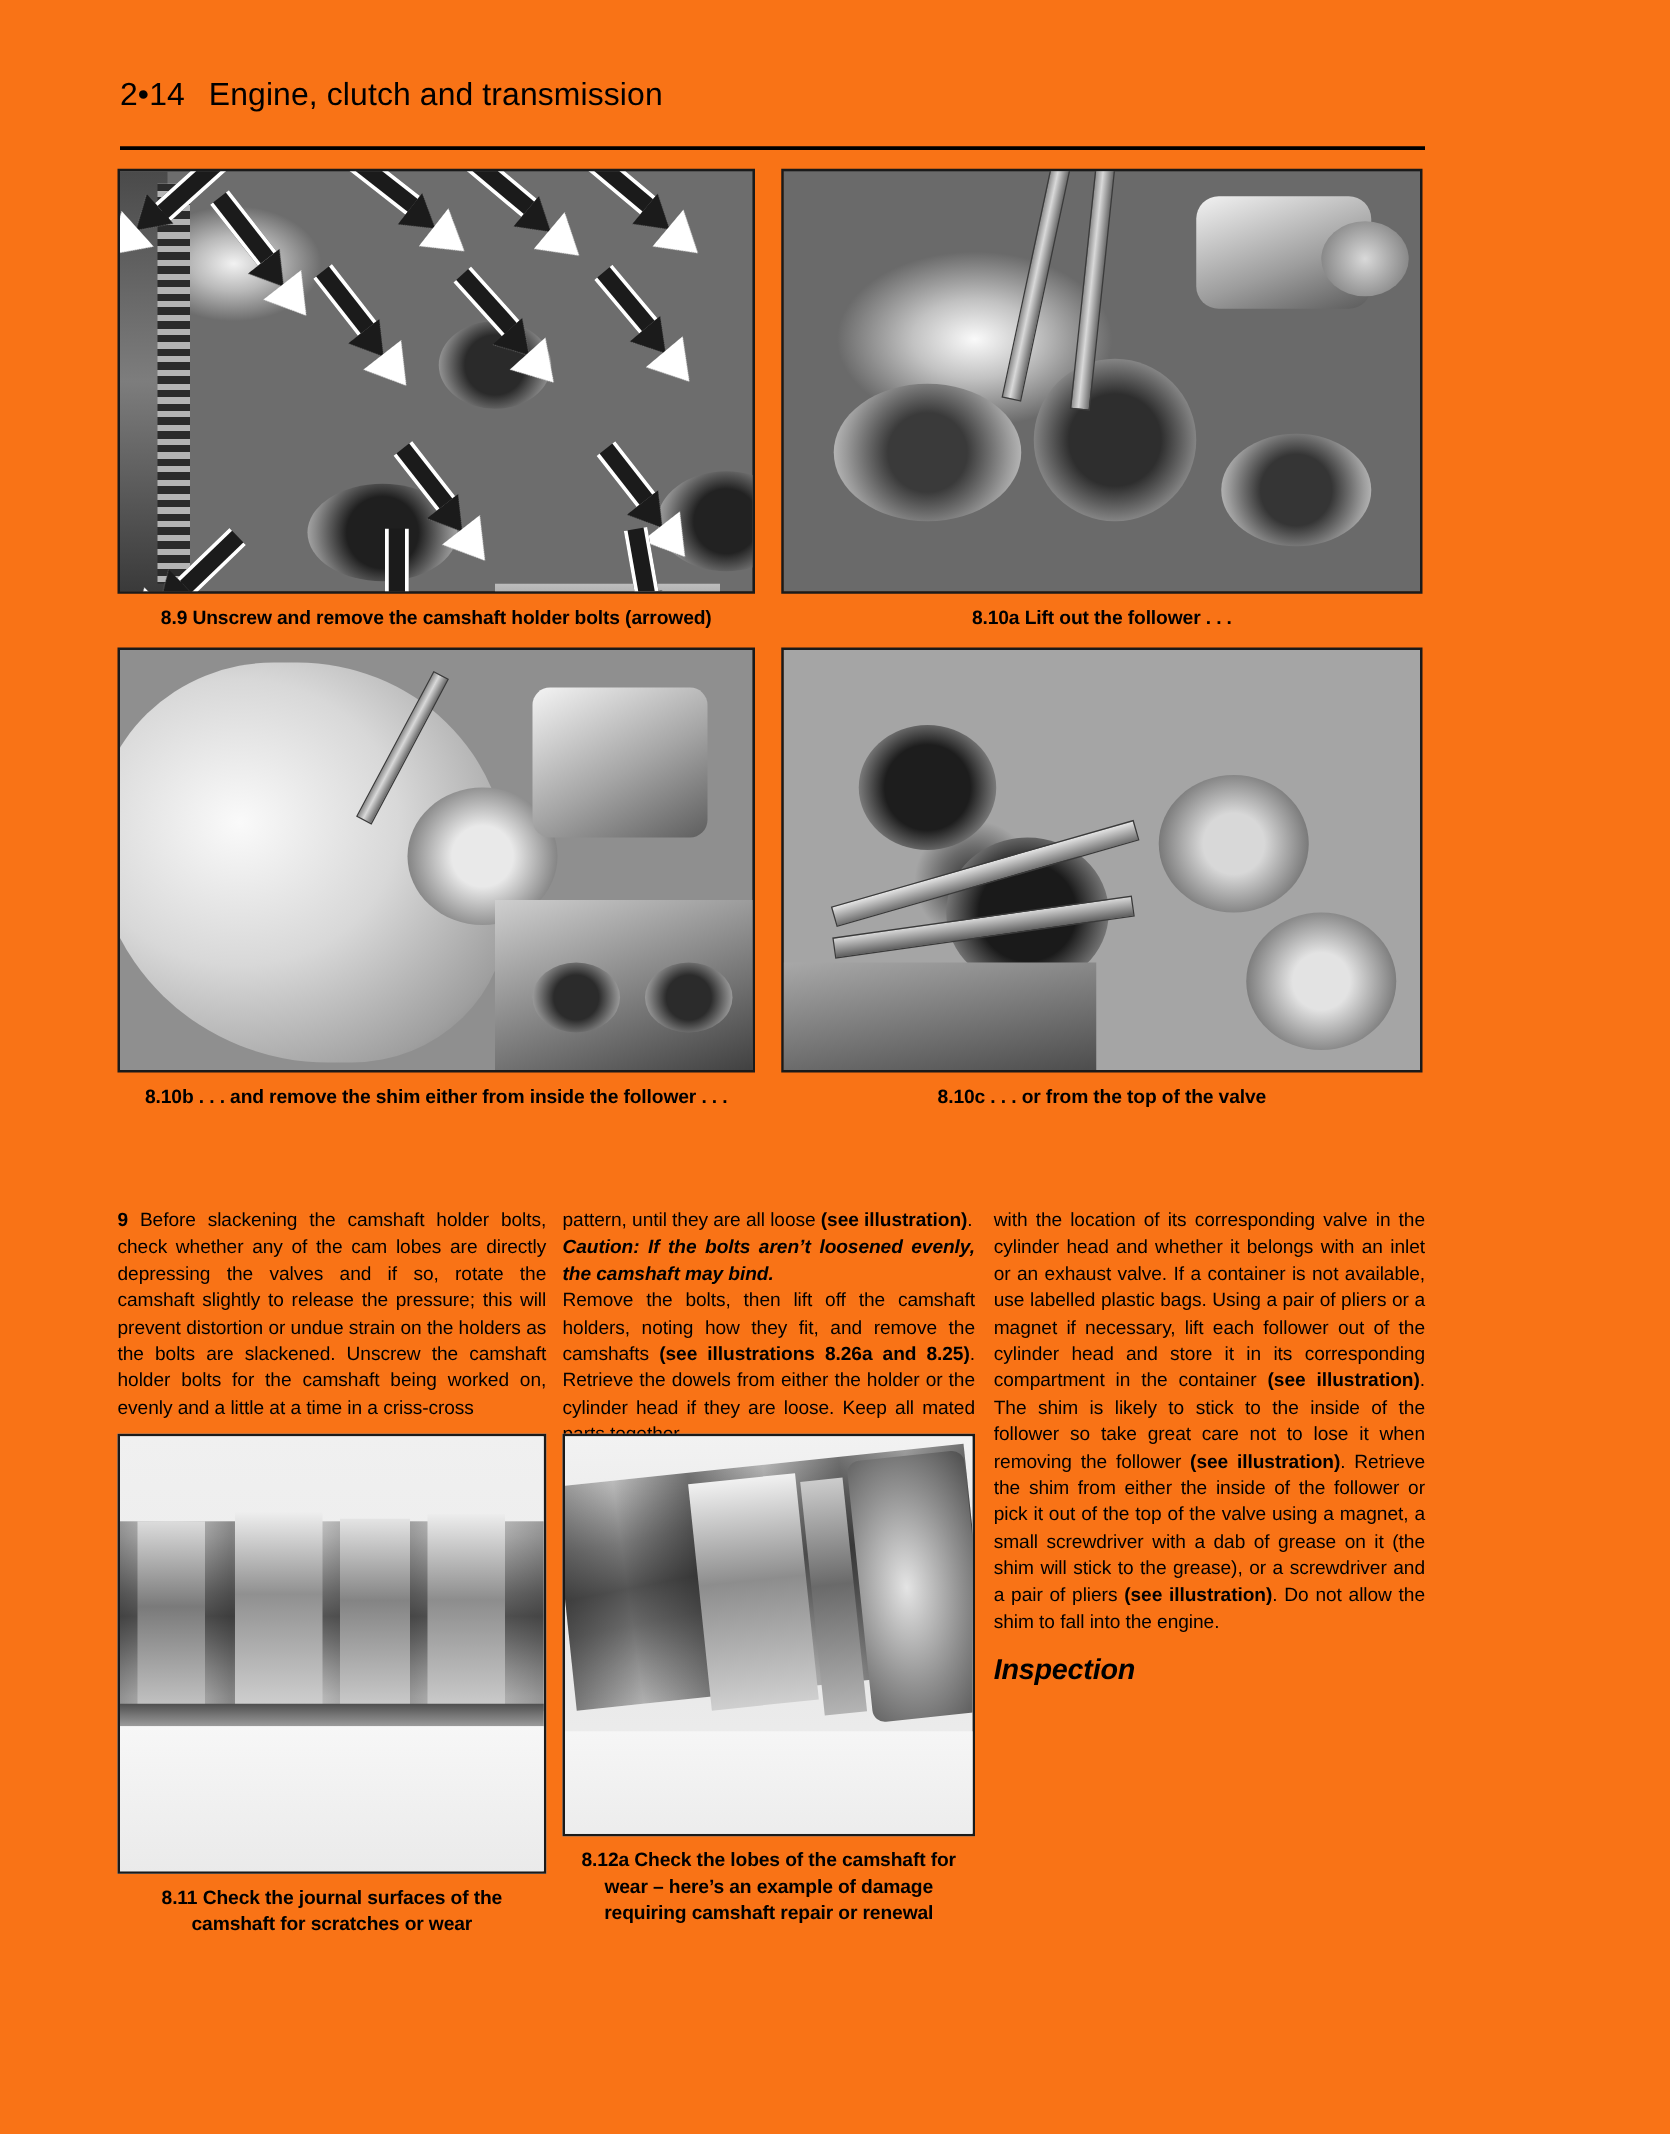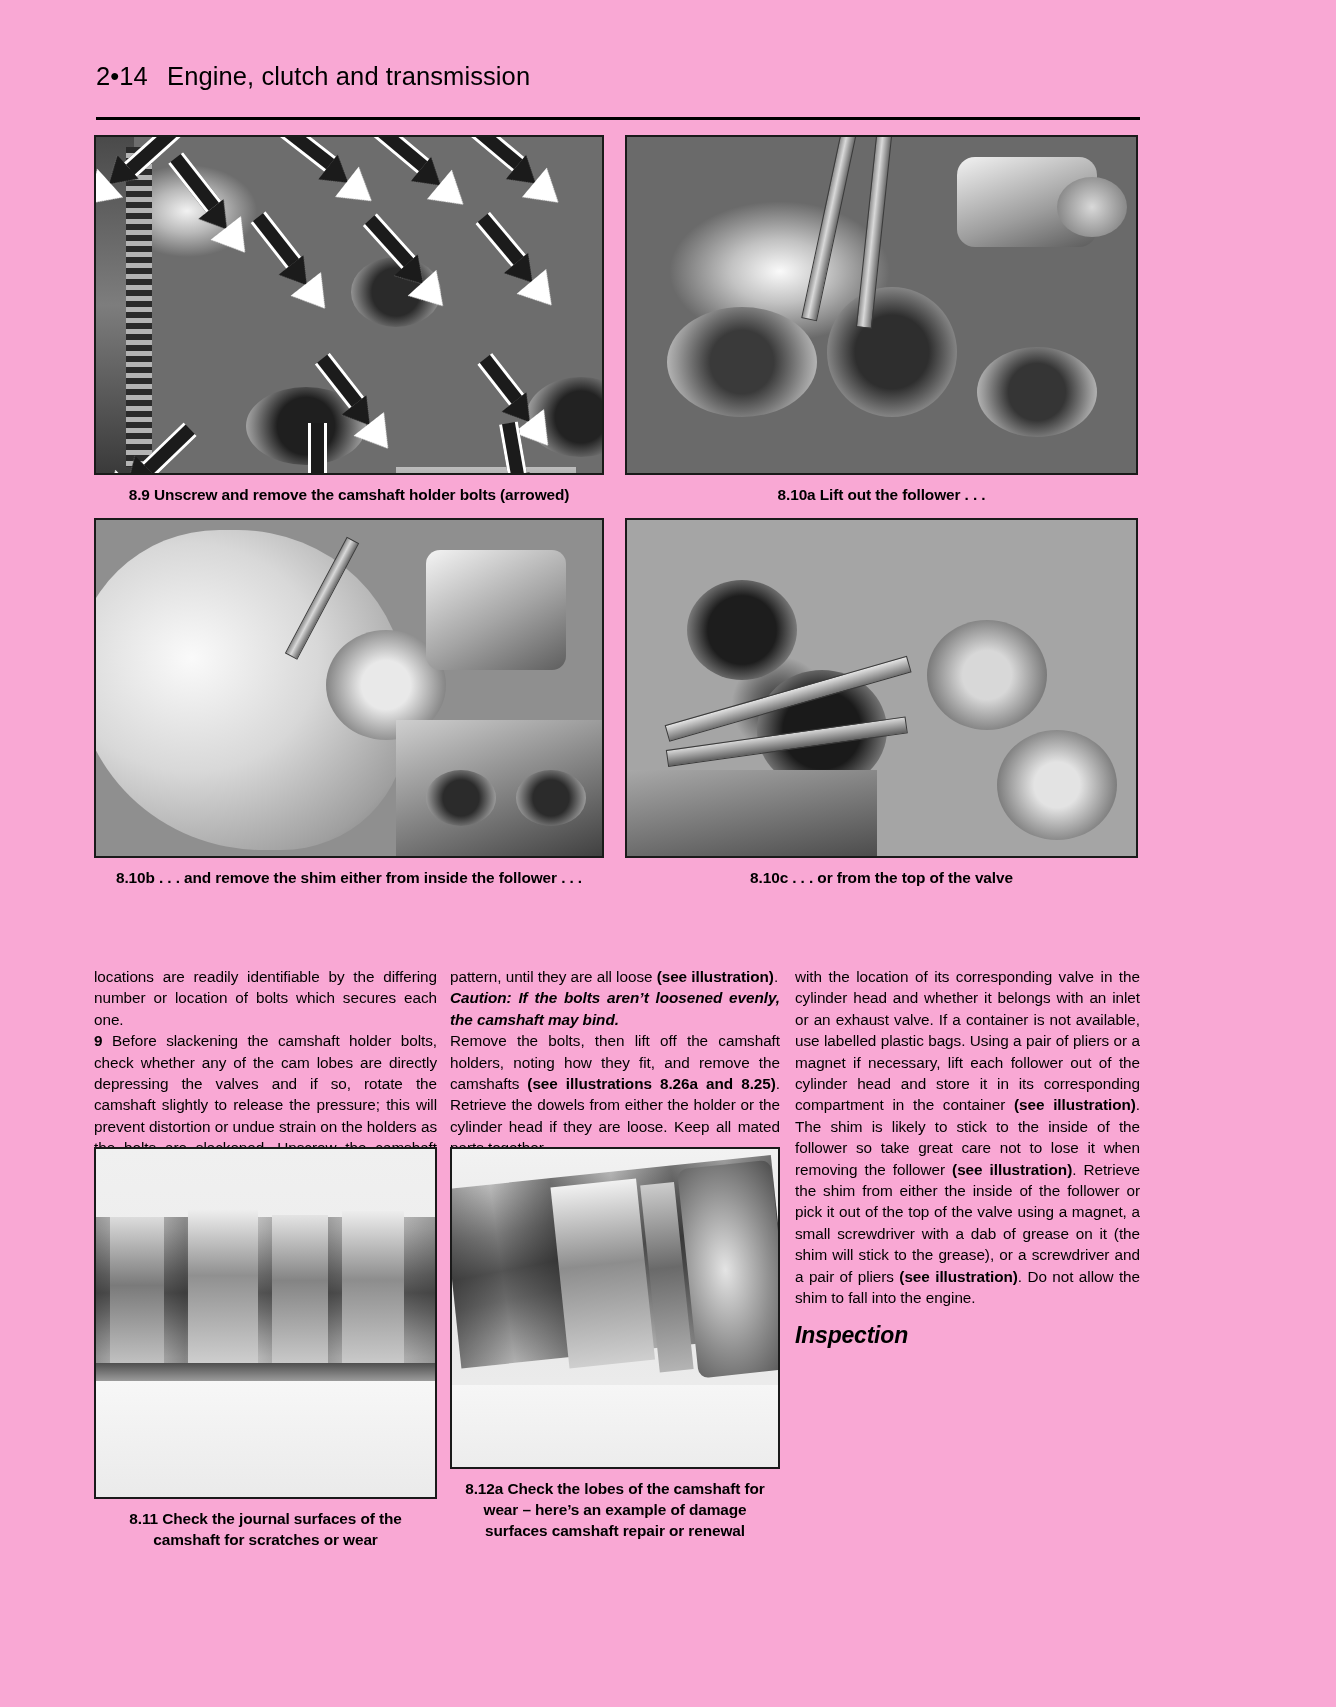--- a/index.html
+++ b/index.html
@@ -13,21 +13,21 @@
     font-family: "Liberation Sans", sans-serif;
     color: #000000;
     position: relative;
     overflow: hidden;
   }
   .page {
     position: absolute;
     left: 0; top: 0;
     width: 1336px;
     height: 1707px;
-    background: #f9a8d4;
+    background: #f97316;
   }
 
   
   .page-header {
     position: absolute;
     left: 96px;
     top: 62px;
     width: 1050px;
     font-size: 25.5px;
     letter-spacing: .1px;
@@ -302,21 +302,20 @@
         <div class="ph-white" style="left:370px; top:210px; width:120px; height:110px; border-radius:50%; background:radial-gradient(circle,#e3e3e3 0 28%,#858585 70%,#3f3f3f 100%);"></div>
         <div class="ph-dark" style="left:0; top:250px; width:250px; height:90px; background:linear-gradient(170deg,#a8a8a8,#4a4a4a);"></div>
       </div>
       <div class="tool" style="left:40px; top:205px; width:250px; height:15px; transform:rotate(-16deg); transform-origin:0 50%; background:linear-gradient(180deg,#e4e4e4,#6f6f6f);"></div>
       <div class="tool" style="left:40px; top:230px; width:240px; height:15px; transform:rotate(-8deg); transform-origin:0 50%; background:linear-gradient(180deg,#d8d8d8,#5f5f5f);"></div>
     </div>
     <div class="caption">8.10c  . . . or from the top of the valve</div>
   </div>
 
   <div class="col" style="left:94px; top:966px; width:343px;">
-    <p>locations are readily identifiable by the differing number or location of bolts which secures each one.</p>
     <p><b>9</b><span> Before slackening the camshaft holder bolts, check whether any of the cam lobes are directly depressing the valves and if so, rotate the camshaft slightly to release the pressure; this will prevent distortion or undue strain on the holders as the bolts are slackened. Unscrew the camshaft holder bolts for the camshaft being worked on, evenly and a little at a time in a criss-cross</span></p>
   </div>
 
   <div class="col" style="left:450px; top:966px; width:330px;">
     <p><span>pattern, until they are all loose </span><b>(see illustration)</b><span>.</span></p>
     <p class="caution">Caution: If the bolts aren’t loosened evenly, the camshaft may bind.</p>
     <p><span>Remove the bolts, then lift off the camshaft holders, noting how they fit, and remove the camshafts </span><b>(see illustrations 8.26a and 8.25)</b><span>. Retrieve the dowels from either the holder or the cylinder head if they are loose. Keep all mated parts together.</span></p>
     <p><b>10</b><span> Obtain a container which is divided into ten compartments, and label each compartment</span></p>
   </div>
 
@@ -346,16 +345,16 @@
       <div class="ph-inner" style="background:linear-gradient(180deg,#f2f2f2 0%,#e6e6e6 40%,#efefef 100%);">
         <div class="tex-shaft2" style="position:absolute; left:0; top:40px; width:330px; height:180px; transform:rotate(-6deg); transform-origin:0 50%;"></div>
         <div style="position:absolute; left:108px; top:38px; width:86px; height:182px; transform:rotate(-6deg); transform-origin:0 50%; background:linear-gradient(180deg,#f1f1f1,#8d8d8d 45%,#cfcfcf);"></div>
         <div style="position:absolute; left:198px; top:36px; width:34px; height:188px; transform:rotate(-6deg); transform-origin:0 50%; background:linear-gradient(180deg,#cccccc,#6a6a6a 45%,#b4b4b4);"></div>
         <div style="position:absolute; left:236px; top:20px; width:94px; height:210px; transform:rotate(-6deg); transform-origin:0 50%; background:radial-gradient(ellipse at 40% 50%, #e4e4e4 0%, #8f8f8f 55%, #4d4d4d 100%); border-radius:10px;"></div>
         <div style="position:absolute; left:0; top:236px; width:330px; height:86px; background:linear-gradient(180deg,#f6f6f6,#ececec);"></div>
       </div>
     </div>
     <div class="caption">8.12a  Check the lobes of the camshaft for</div>
     <div class="caption" style="margin-top:0;">wear – here’s an example of damage</div>
-    <div class="caption" style="margin-top:0;">surfaces camshaft repair or renewal</div>
+    <div class="caption" style="margin-top:0;">requiring camshaft repair or renewal</div>
   </div>
 
 </div>
 
 </body></html>

